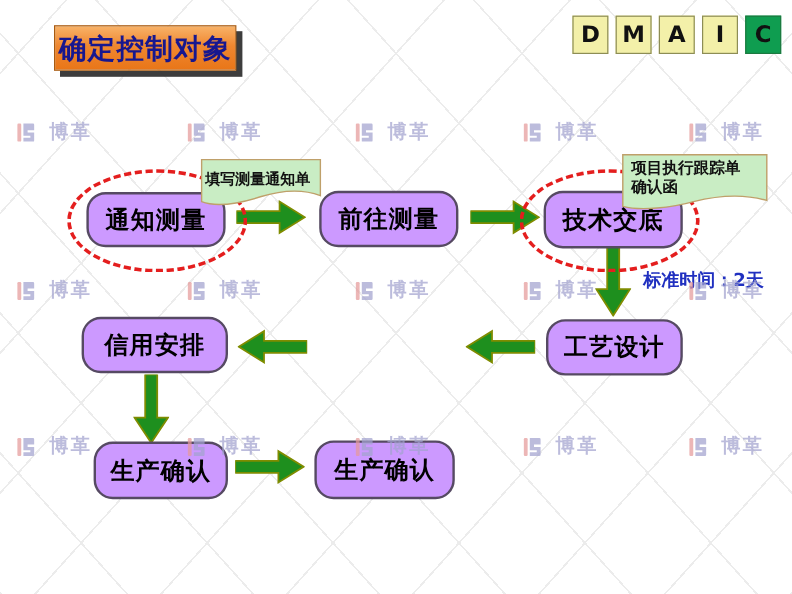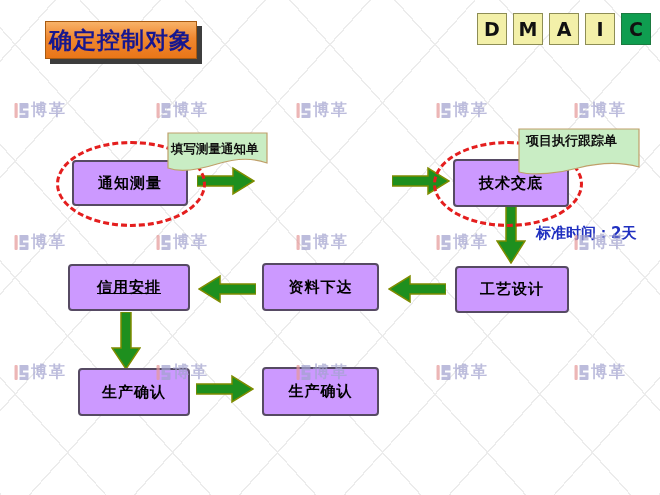--- a/index.html
+++ b/index.html
@@ -23,28 +23,28 @@
   
   .dmaic{position:absolute;left:477px;top:13px;display:flex;gap:6px;}
   .dmaic .cell{
     width:28px;height:30px;background:#f3f0a9;border:1px solid #8d8d55;
     display:flex;align-items:center;justify-content:center;
     font-size:19px;font-weight:bold;color:#111;
   }
   .dmaic .cell.active{background:#0f9d50;border-color:#1c7a40;}
   
   .node{
-    position:absolute;background:#cc99ff;border:2px solid #564a63;border-radius:4px;
+    position:absolute;background:#cc99ff;border:2px solid #564a63;border-radius:16px;
     display:flex;align-items:center;justify-content:center;
-    font-size:15px;font-weight:bold;color:#000;letter-spacing:1px;z-index:4;
+    font-size:20px;font-weight:bold;color:#000;letter-spacing:1px;z-index:4;
   }
   .n-notify{left:72px;top:160px;width:112px;height:42px;}
   .n-go{left:266px;top:159px;width:112px;height:43px;}
   .n-tech{left:453px;top:159px;width:112px;height:44px;}
-  .n-credit{left:68px;top:264px;width:118px;height:43px;text-decoration:underline;}
+  .n-credit{left:68px;top:264px;width:118px;height:43px;}
   .n-material{left:262px;top:263px;width:113px;height:44px;}
   .n-process{left:455px;top:266px;width:110px;height:43px;}
   .n-confirm{left:78px;top:368px;width:108px;height:44px;text-align:right;}
   .n-delivery{left:262px;top:367px;width:113px;height:45px;}
   
   .arrow{position:absolute;z-index:3;}
   .arrow polygon{fill:#1e8f1e;stroke:#7f8c00;stroke-width:1.5;}
   
   .hl-ellipse{
     position:absolute;border:3px dashed #e41e1e;border-radius:50%;z-index:5;
@@ -56,21 +56,21 @@
   .callout svg{position:absolute;left:0;top:0;}
   .callout path{fill:#c9edc4;stroke:#bfa06a;stroke-width:1.2;}
   .c1{left:167px;top:108px;width:101px;height:42px;margin-top:24px;}
   .c1 .txt{position:absolute;left:4px;top:9px;width:94px;font-size:12.5px;font-weight:600;color:#111;}
   .c2{left:518px;top:100px;width:122px;height:50px;margin-top:28px;}
   .c2 .txt{position:absolute;left:8px;top:5px;font-size:13px;font-weight:600;color:#111;line-height:16px;}
   
   .std-time{position:absolute;left:536px;top:224px;font-size:15px;font-weight:bold;color:#2030c0;z-index:6;}
   
   .wm{
-    position:absolute;display:flex;align-items:center;gap:2px;opacity:.72;
+    position:absolute;display:flex;align-items:center;gap:12px;opacity:.72;
     z-index:9;pointer-events:none;
   }
   .wm .wtxt{font-size:16px;font-weight:bold;color:#a3a3cf;letter-spacing:2px;}
 </style>
 </head>
 <body>
 
 <div class="stage">
 
   <div class="title-banner">
@@ -89,23 +89,23 @@
       </div>
     <div class="cell">
         <span>I</span>
       </div>
     <div class="cell active">
         <span>C</span>
       </div>
   </div>
 
   <div class="node n-notify">通知测量</div>
+  <div class="node n-go">前往测量</div>
   <div class="node n-tech">技术交底</div>
   <div class="node n-credit">信用安排</div>
-  <div class="node n-material">资料下达</div>
   <div class="node n-process">工艺设计</div>
   <div class="node n-confirm">生产确认</div>
   <div class="node n-delivery">生产确认</div>
 
   <svg class="arrow" style="left:197px;top:166px" width="58" height="30">
     <polygon points="0,10 36,10 36,2 57,15 36,28 36,20 0,20"></polygon>
   </svg>
   <svg class="arrow" style="left:392px;top:166px" width="58" height="30">
     <polygon points="0,10 36,10 36,2 57,15 36,28 36,20 0,20"></polygon>
   </svg>
@@ -133,20 +133,21 @@
       <path d="M1,1 H100 V31 C84,25 66,27 50,32 C34,37 14,41 1,36 Z"></path>
     </svg>
     <div class="txt">填写测量通知单</div>
   </div>
   <div class="callout c2">
     <svg width="122" height="50" viewBox="0 0 122 50">
       <path d="M1,1 H121 V39 C100,33 80,35 60,40 C42,45 16,48 1,44 Z"></path>
     </svg>
     <div class="txt">
       <div>项目执行跟踪单</div>
+      <div>确认函</div>
     </div>
   </div>
 
   <div class="std-time">标准时间：2天</div>
 
   <div class="wm" style="left:14px;top:100px">
       <svg width="15" height="17" viewBox="0 0 15 17">
         <rect x="0.5" y="1" width="3.2" height="15" rx="1" fill="#e59a9a"></rect>
         <path d="M5.5 1 h8 a1 1 0 0 1 1 1 v4.5 h-5.5 v2 h5.5 V15 a1 1 0 0 1 -1 1 h-8 v-3.2 h5.8 v-1.6 h-5.8 z" fill="#a3a3cf"></path>
       </svg>

